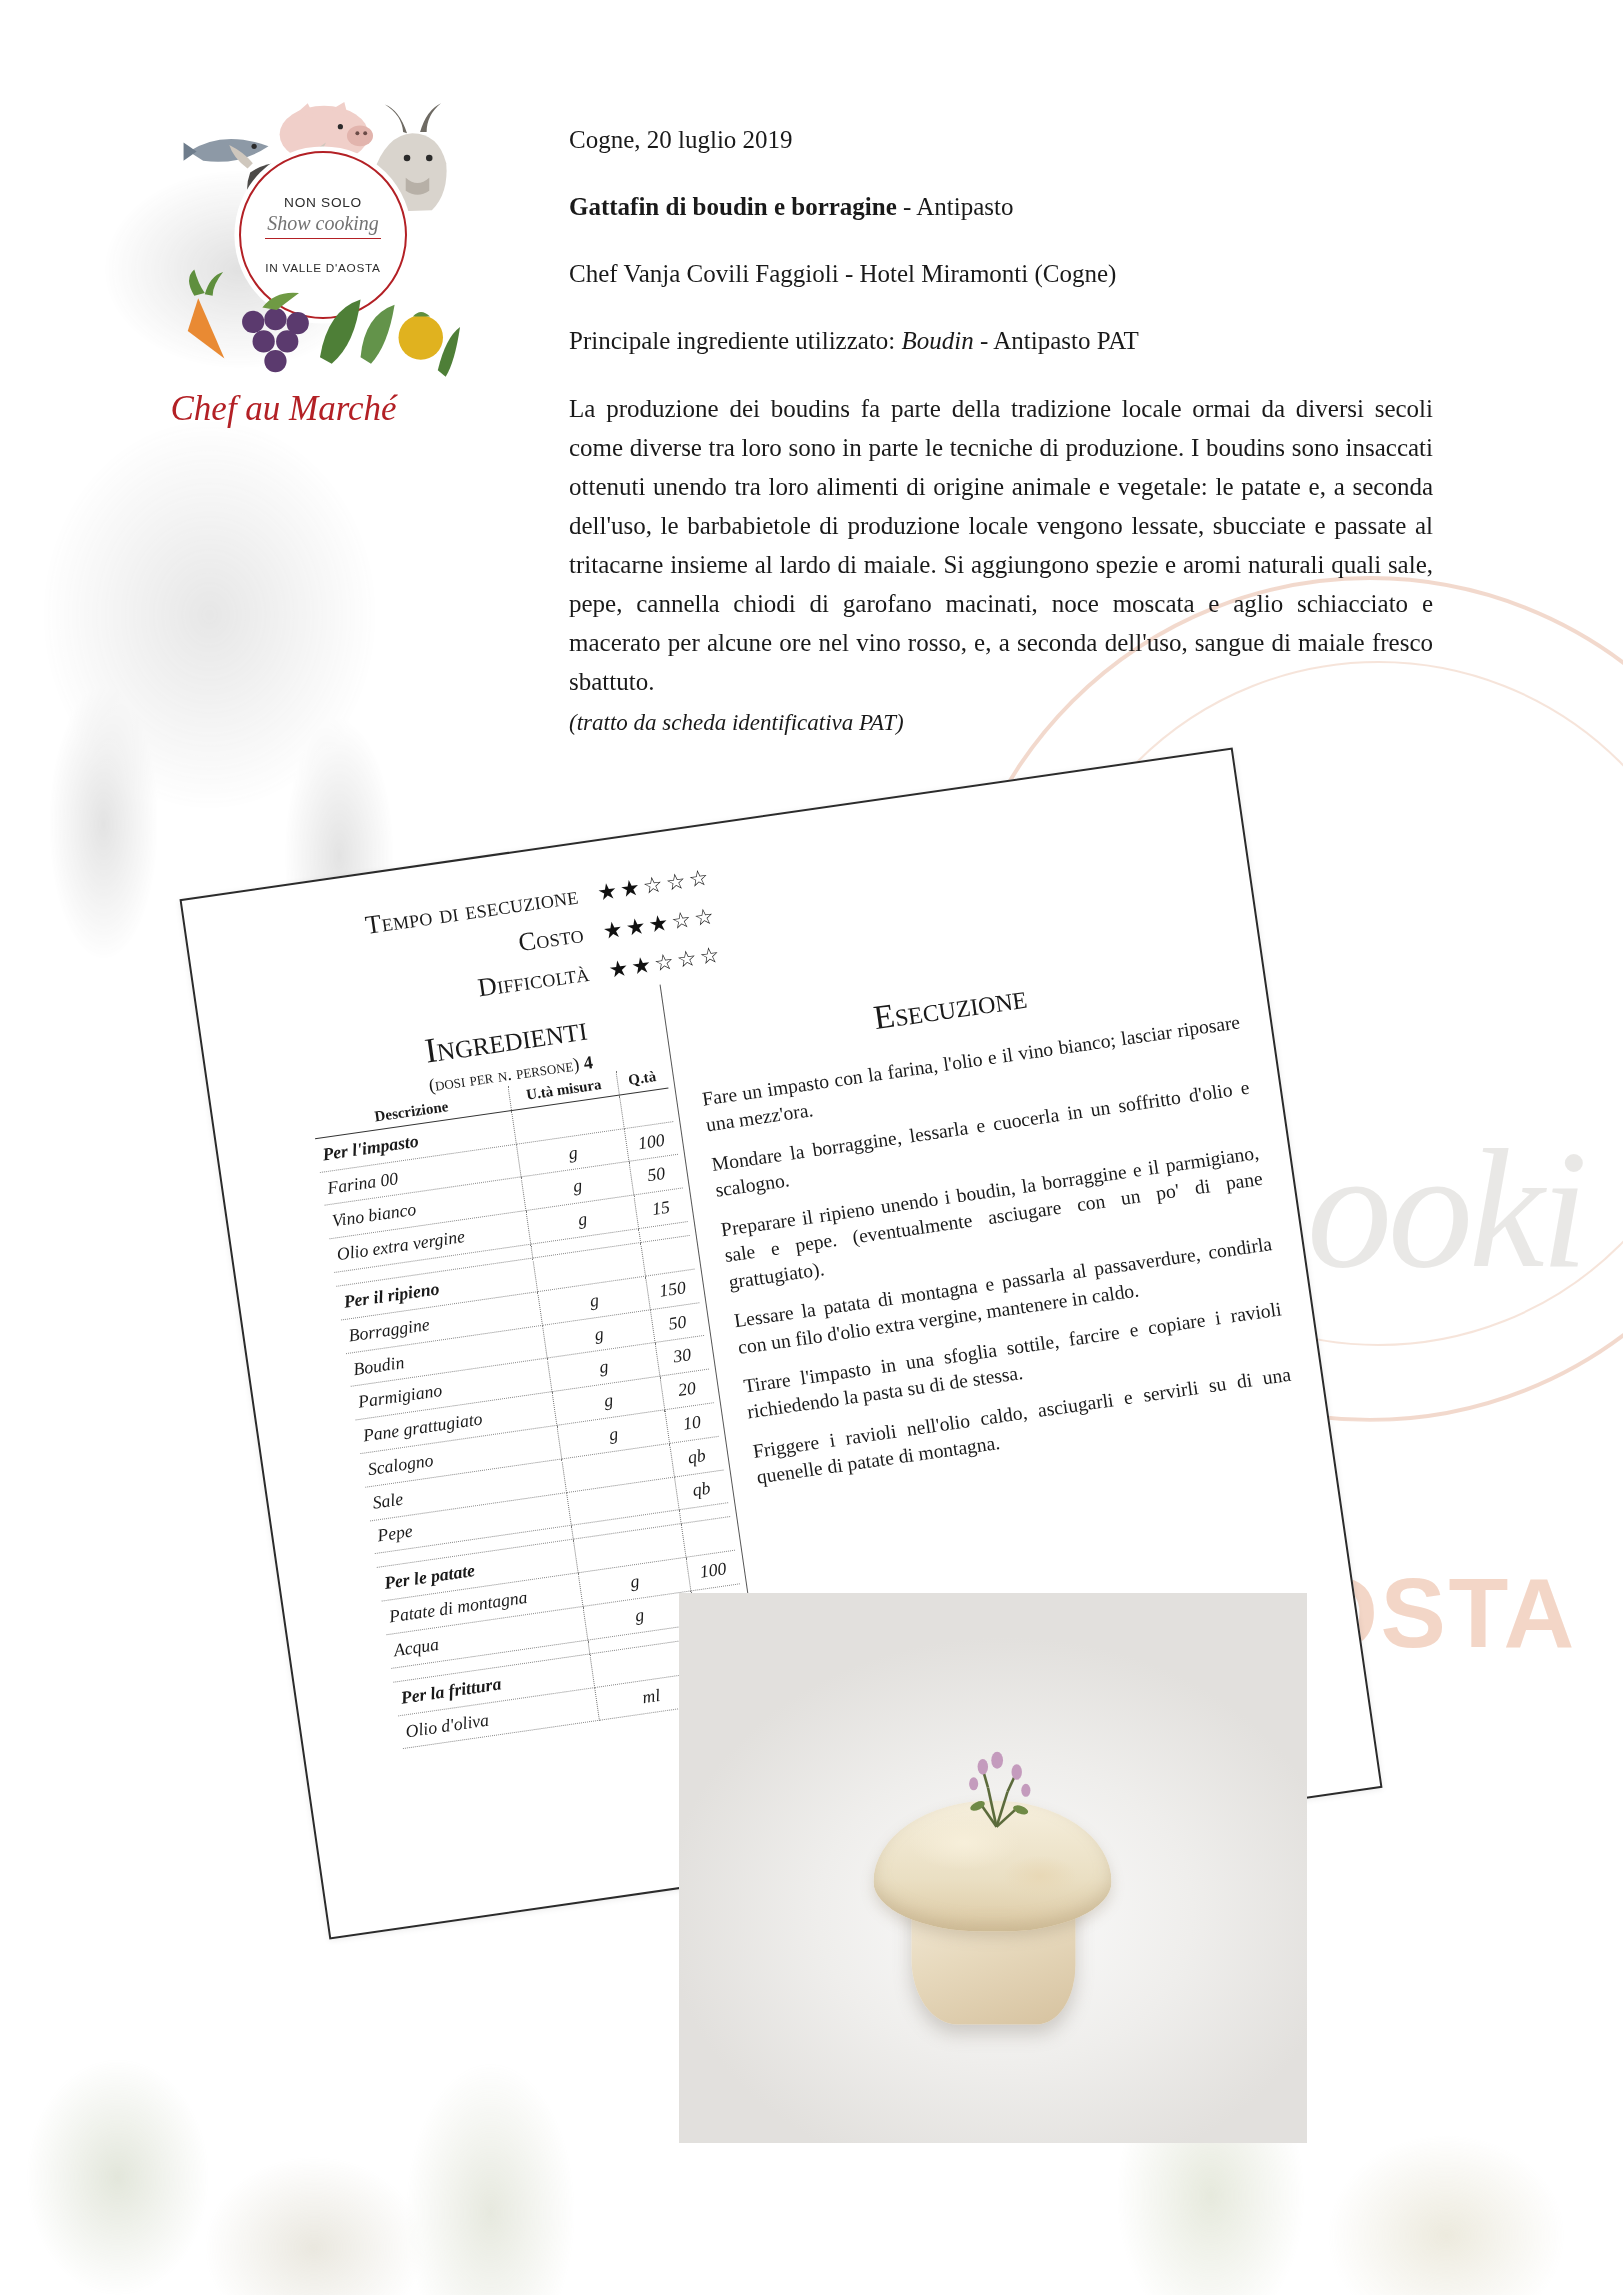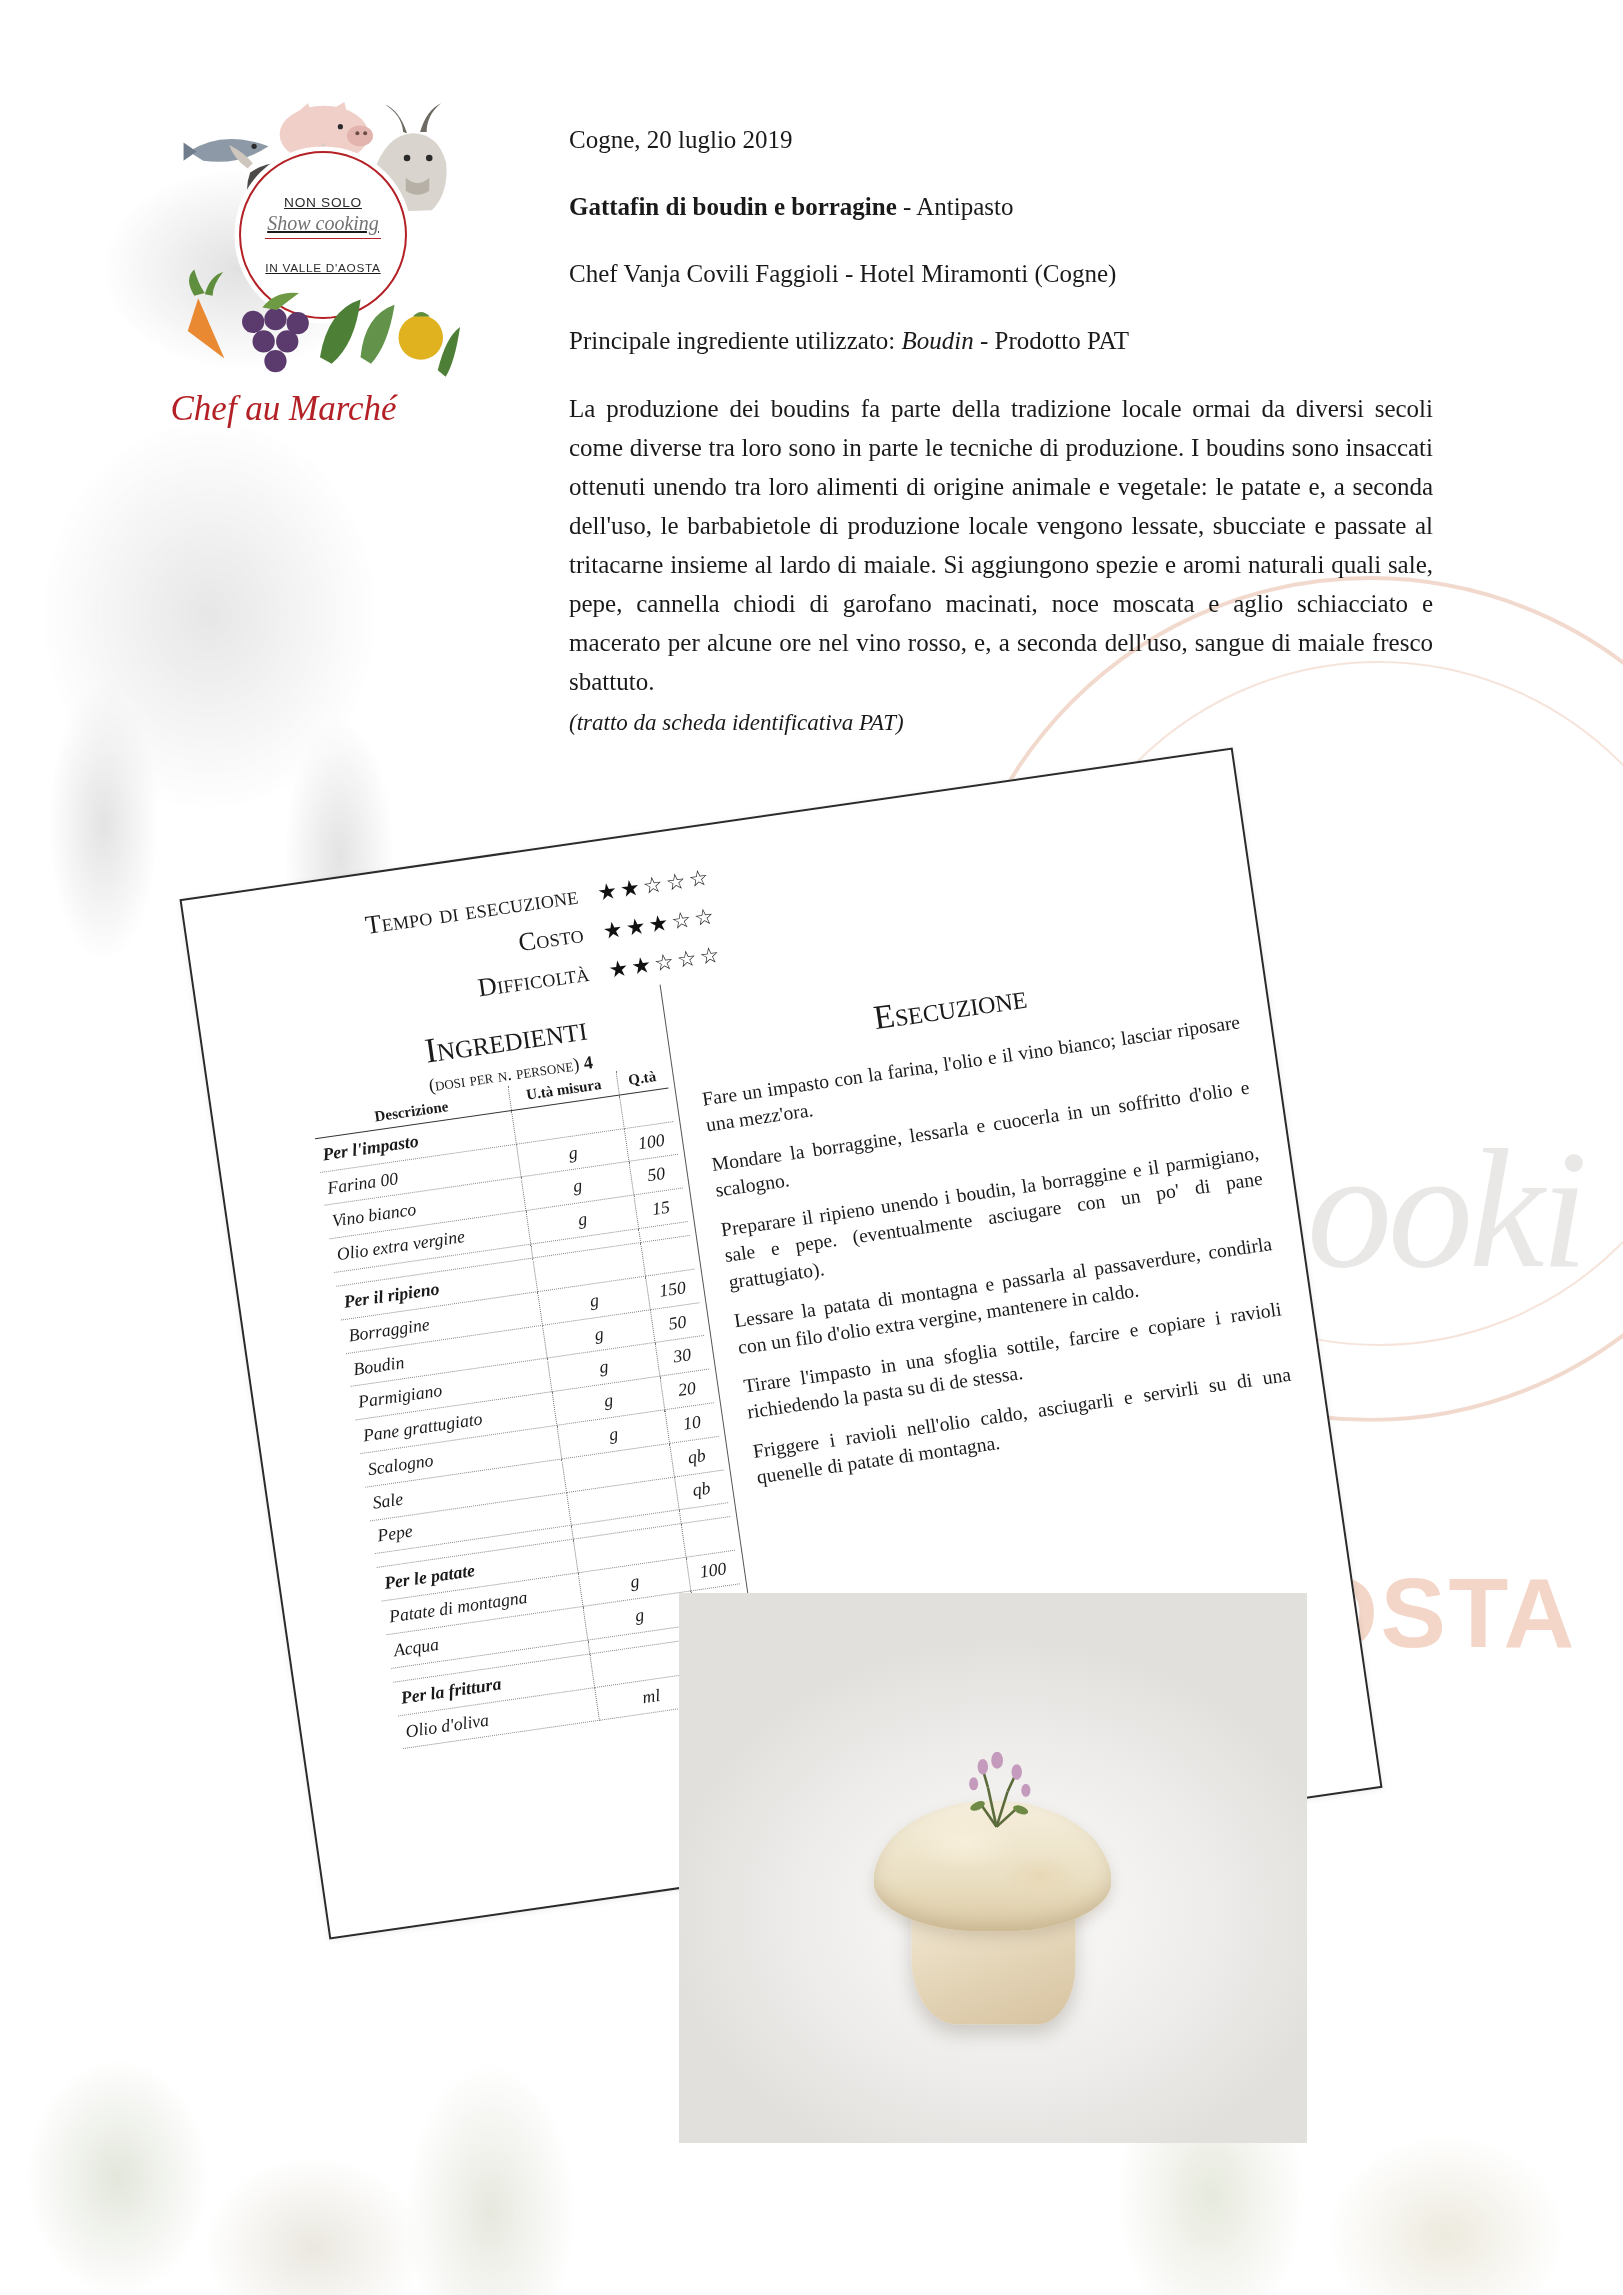--- a/index.html
+++ b/index.html
@@ -137,21 +137,20 @@
     height: 164px;
     border-radius: 50%;
     background: #ffffff;
     border: 2.6px solid #b32025;
     box-shadow: 0 0 0 4.6px #ffffff;
     display: flex;
     flex-direction: column;
     align-items: center;
     justify-content: center;
     text-align: center;
-    text-decoration: underline;
   }
   .logo-circle .l1 {
     font-family: "Liberation Sans", sans-serif;
     font-size: 13.7px;
     letter-spacing: 0.7px;
     color: #2b2b2b;
     margin-bottom: 2.6px;
   }
   .logo-circle .l2 {
     font-family: "Liberation Serif", serif;
@@ -499,21 +498,21 @@
   <p data-interactable="false">
     <span class="bold" data-interactable="false">Gattafin di boudin e borragine</span>
     <span data-interactable="false">- Antipasto</span>
   </p>
 
   <p data-interactable="false">Chef Vanja Covili Faggioli - Hotel Miramonti (Cogne)</p>
 
   <p data-interactable="false">
     <span data-interactable="false">Principale ingrediente utilizzato:</span>
     <span class="ital" data-interactable="false">Boudin</span>
-    <span data-interactable="false">- Prodotto PAT</span>
+    <span data-interactable="false">- Antipasto PAT</span>
   </p>
 
   <p class="justified" data-interactable="false">La produzione dei boudins fa parte della tradizione locale ormai da diversi secoli come diverse tra loro sono in parte le tecniche di produzione. I boudins sono insaccati ottenuti unendo tra loro alimenti di origine animale e vegetale: le patate e, a seconda dell'uso, le barbabietole di produzione locale vengono lessate, sbucciate e passate al tritacarne insieme al lardo di maiale. Si aggiungono spezie e aromi naturali quali sale, pepe, cannella chiodi di garofano macinati, noce moscata e aglio schiacciato e macerato per alcune ore nel vino rosso, e, a seconda dell'uso, sangue di maiale fresco sbattuto.</p>
 
   <p class="src-note ital" data-interactable="false">(tratto da scheda identificativa PAT)</p>
 </div>
 
 <div id="recipe-card" data-interactable="false">
   <div class="card-inner">
 

